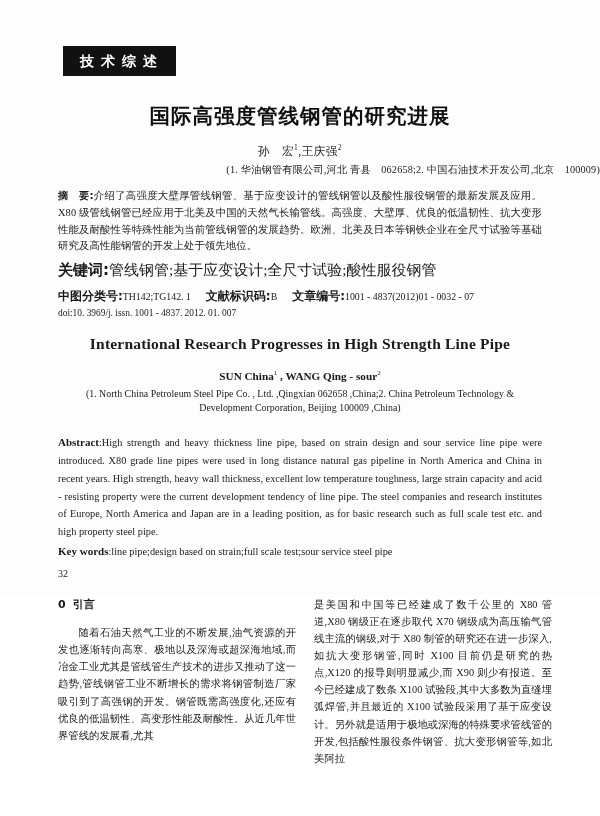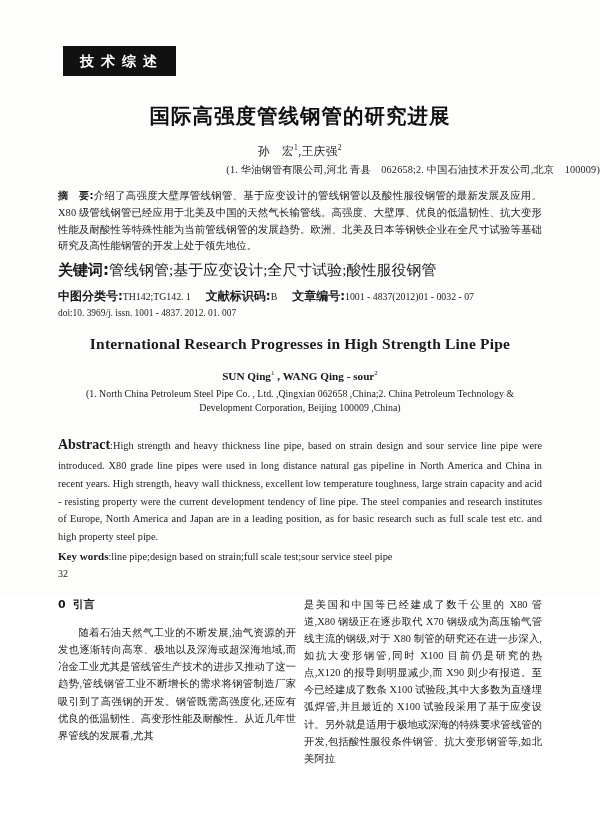--- a/index.html
+++ b/index.html
@@ -126,41 +126,41 @@
     padding: 0 60px;
   }
   .abs-en {
     margin: 17px 58px 0 58px;
     font-size: 10.3px;
     line-height: 1.72;
     text-align: justify;
   }
   .abs-en .lbl {
     font-weight: 700;
-    font-size: 14px;
+    font-size: 11px;
   }
   .kw-en {
     margin: 1px 58px 0 58px;
     font-size: 10.3px;
     line-height: 1.72;
   }
   .kw-en .lbl {
     font-weight: 700;
     font-size: 11px;
     margin-top: 10px;
   }
 
   
   .body-cols {
     position: absolute;
     left: 58px;
     right: 37px;
     top: 596px;
     display: flex;
-    gap: 8px;
+    gap: 18px;
   }
   .col {
     width: 238px;
     font-size: 10.3px;
     line-height: 1.66;
     text-align: justify;
     letter-spacing: 0.05px;
   }
   .sec-head {
     font-family: "DejaVu Sans", "Liberation Sans", sans-serif;
@@ -207,21 +207,21 @@
 
   <div class="meta-cn">
     <span class="seg"><span class="lbl">中图分类号:</span><span>TH142;TG142. 1</span></span><span class="seg"><span class="lbl">文献标识码:</span><span>B</span></span><span class="seg"><span class="lbl">文章编号:</span><span>1001 - 4837(2012)01 - 0032 - 07</span></span>
   </div>
 
   <div class="doi-line">doi:10. 3969/j. issn. 1001 - 4837. 2012. 01. 007</div>
 
   <div class="title-en">International Research Progresses in High Strength Line Pipe</div>
 
   <div class="authors-en">
-    <span>SUN Qing</span><sup>1</sup><span> , </span><span>WANG Qing - sour</span><sup>2</sup>
+    <span>SUN China</span><sup>1</sup><span> , </span><span>WANG Qing - sour</span><sup>2</sup>
   </div>
 
   <div class="affil-en">(1. North China Petroleum Steel Pipe Co. , Ltd. ,Qingxian 062658 ,China;2. China Petroleum Technology &amp; Development Corporation, Beijing 100009 ,China)</div>
 
   <div class="abs-en">
     <span class="lbl">Abstract</span><span>:</span><span>High strength and heavy thickness line pipe, based on strain design and sour service line pipe were introduced. X80 grade line pipes were used in long distance natural gas pipeline in North America and China in recent years. High strength, heavy wall thickness, excellent low temperature toughness, large strain capacity and acid - resisting property were the current development tendency of line pipe. The steel companies and research institutes of Europe, North America and Japan are in a leading position, as for basic research such as full scale test etc. and high property steel pipe.</span>
   </div>
 
   <div class="kw-en">
     <span class="lbl">Key words</span><span>:</span><span>line pipe;design based on strain;full scale test;sour service steel pipe</span>

